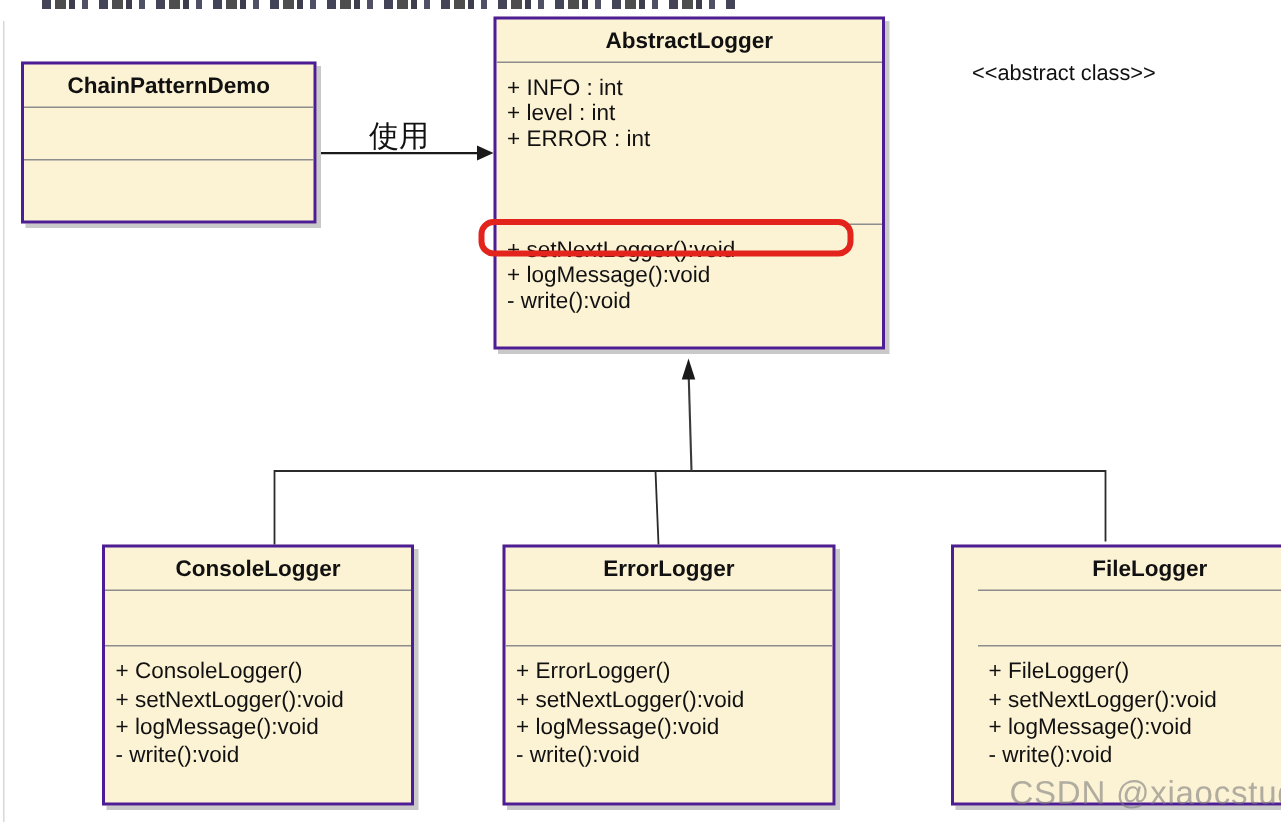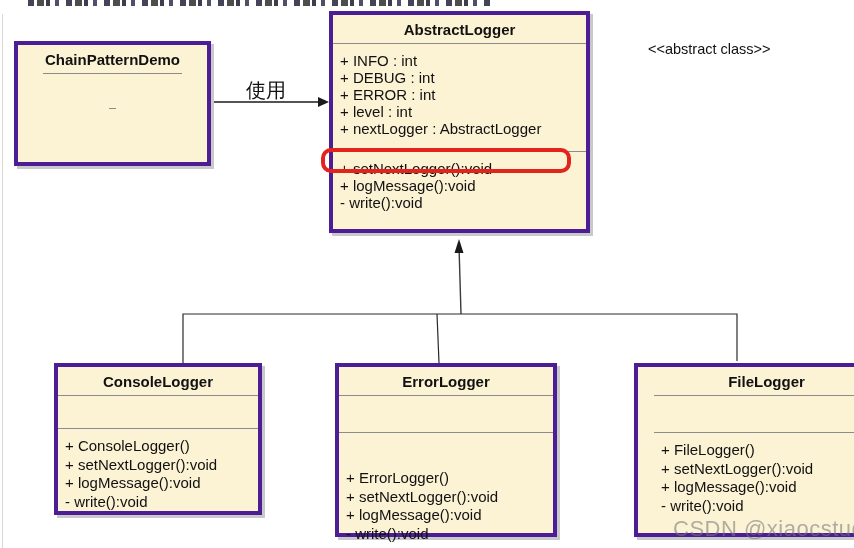--- a/index.html
+++ b/index.html
@@ -13,21 +13,21 @@
     background-image:repeating-linear-gradient(90deg,
       #23233a 0 6px,transparent 6px 9px,
       #2e2e2e 9px 16px,transparent 16px 18px,
       #1b1b2f 18px 22px,transparent 22px 27px,
       #30304a 27px 31px,transparent 31px 38px);
   }
   .left-line{position:absolute;left:2px;top:14px;width:1px;height:534px;background:#d8d8d8;}
   
   .uml-class{
     position:absolute;display:flex;flex-direction:column;box-sizing:border-box;
-    background:#FCF2D4;border:4px solid #4c1d95;box-shadow:3px 3px 0 #c9c9c9;
+    background:#FCF2D4;border:2px solid #4c1d95;box-shadow:3px 3px 0 #c9c9c9;
   }
   .uml-title{
     font-weight:bold;font-size:15px;line-height:19px;text-align:center;
     padding:5px 2px 4px;border-bottom:1px solid #8C8C8C;white-space:nowrap;
   }
   .uml-attrs{
     box-sizing:border-box;border-bottom:1px solid #8C8C8C;padding:8px 0 0 7px;position:relative;
   }
   .uml-methods{flex:1;padding:8px 0 0 7px;}
   .u-line{font-size:15px;line-height:17px;white-space:nowrap;}
@@ -45,54 +45,52 @@
   svg.links{position:absolute;left:0;top:0;z-index:4;pointer-events:none;}
 </style>
 </head>
 <body>
 
 <div class="canvas">
 
   <div class="clipped-strip"></div>
   <div class="left-line"></div>
 
-  <div class="uml-class" style="left:14px;top:41px;width:197px;height:125px;align-items:center;">
+  <div class="uml-class" style="left:14px;top:41px;width:197px;height:108px;">
     <div class="uml-title">ChainPatternDemo</div>
     <div class="uml-attrs" style="height:35px;"></div>
   </div>
 
   <div class="uml-class" style="left:329px;top:11px;width:261px;height:222px;">
     <div class="uml-title">AbstractLogger</div>
     <div class="uml-attrs" style="height:108px;">
       <div class="u-line">+ INFO : int</div>
-      <div class="u-line">+ DEBUG : int</div>
+      <div class="u-line">+ level : int</div>
       <div class="u-line">+ ERROR : int</div>
-      <div class="u-line">+ level : int</div>
-      <div class="u-line">+ nextLogger : AbstractLogger</div>
       <div class="highlight-red"></div>
     </div>
     <div class="uml-methods">
       <div class="u-line">+ setNextLogger():void</div>
       <div class="u-line">+ logMessage():void</div>
       <div class="u-line">- write():void</div>
     </div>
   </div>
 
-  <div class="uml-class bottom" style="left:54px;top:363px;width:208px;height:152px;">
+  <div class="uml-class bottom" style="left:68px;top:363px;width:208px;height:174px;">
     <div class="uml-title">ConsoleLogger</div>
     <div class="uml-attrs" style="height:37px;"></div>
     <div class="uml-methods">
       <div class="u-line">+ ConsoleLogger()</div>
       <div class="u-line">+ setNextLogger():void</div>
       <div class="u-line">+ logMessage():void</div>
       <div class="u-line">- write():void</div>
     </div>
   </div>
 
-  <div class="uml-class bottom" style="left:335px;top:363px;width:222px;height:174px;gap:28px;">
+  <div class="uml-class bottom" style="left:335px;top:363px;width:222px;height:174px;">
     <div class="uml-title">ErrorLogger</div>
     <div class="uml-attrs" style="height:37px;"></div>
     <div class="uml-methods">
       <div class="u-line">+ ErrorLogger()</div>
       <div class="u-line">+ setNextLogger():void</div>
       <div class="u-line">+ logMessage():void</div>
       <div class="u-line">- write():void</div>
     </div>
   </div>
 

